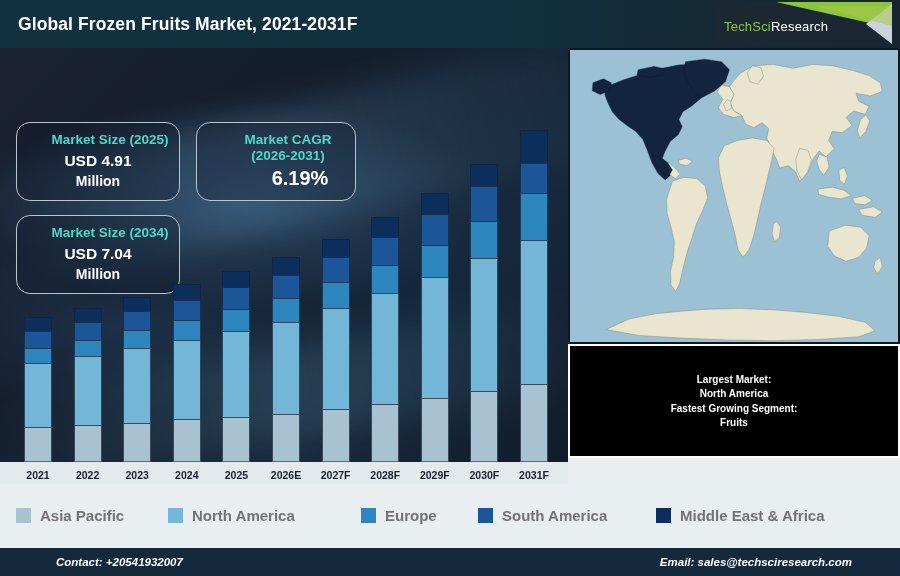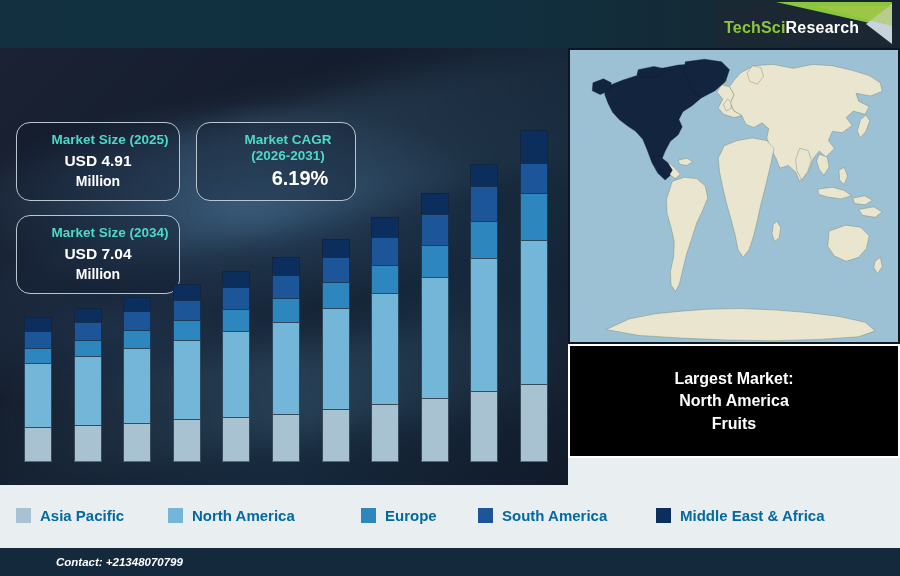--- a/index.html
+++ b/index.html
@@ -22,21 +22,21 @@
     color:#ffffff; font-size:17.5px; font-weight:bold;
     letter-spacing:.1px; margin-left:18px; white-space:nowrap;
   }
   .logo-wrap {
     position:absolute; right:8px; top:2px; width:176px; height:44px;
     background:#1b2733; overflow:hidden;
   }
   .logo-arrow { position:absolute; inset:0; }
   .logo-text {
     position:absolute; left:8px; top:17px; white-space:nowrap;
-    font-size:16px; font-weight:bold; letter-spacing:.2px;
+    font-size:13px; font-weight:normal; letter-spacing:.2px;
     font-family:"Liberation Sans", sans-serif;
   }
   .logo-techsci { color:#8cc63e; }
   .logo-research { color:#ffffff; }
   .logo-tag {
     position:absolute; left:44px; top:46px; color:#dfe6ea;
     font-size:7.5px; white-space:nowrap;
   }
 
   
@@ -98,51 +98,52 @@
   .map-inner { width:100%; height:100%; background:#9cc0d4; position:relative; overflow:hidden; }
   .map-inner svg { width:100%; height:100%; display:block; }
 
   
   .info-box {
     position:absolute; left:568px; top:344px; width:332px; height:114px;
     background:#000000; border:2px solid #ffffff;
     display:flex; flex-direction:column; align-items:center; justify-content:center;
     gap:1px;
   }
-  .info-line { color:#ffffff; font-size:16px; font-weight:bold; line-height:1.33; }
+  .info-line { color:#ffffff; font-size:10px; font-weight:bold; line-height:1.33; }
 
   
   .legend {
     position:absolute; left:0; top:485px; width:900px; height:60px;
     background:#e9eef1; display:flex; align-items:center;
     padding-left:16px; gap:0;
   }
   .legend-item { display:flex; align-items:center; }
   .legend-swatch { width:15px; height:15px; display:inline-block; flex:0 0 auto; }
   .legend-label {
-    color:#0369a1; font-size:15px; font-weight:bold; margin-left:9px; white-space:nowrap;
+    color:#737373; font-size:15px; font-weight:bold; margin-left:9px; white-space:nowrap;
   }
 
   
   .footer {
     position:absolute; left:0; top:548px; width:900px; height:28px;
     background:#14293c; display:flex; align-items:center;
   }
   .footer-text {
     color:#ffffff; font-size:11.5px; font-style:italic; font-weight:bold;
   }
   #footer-contact { position:absolute; left:56px; }
   #footer-email   { position:absolute; right:48px; }
 </style>
 </head>
 <body>
 
 <div class="page">
 
   <div class="header">
+    <div class="header-title">Global Frozen Fruits Market, 2021-2031F</div>
 
     <div class="logo-wrap">
       <svg class="logo-arrow" viewBox="0 0 176 44" preserveAspectRatio="none">
         <polygon points="176,0 60,0 176,26" fill="#8cc63e"></polygon>
         <polygon points="176,2 176,42 150,22" fill="#c9d4da"></polygon>
         <polygon points="176,4 98,4 176,24" fill="#a9c64a" opacity="0.55"></polygon>
       </svg>
       <div class="logo-text">
         <span class="logo-techsci">TechSci</span><span class="logo-research">Research</span>
       </div>
@@ -245,20 +246,33 @@
         </div>
         <div class="bar-group" style="left: 520px;">
           <div class="seg" title="Middle East &amp; Africa 2031F: 0.64" style="height: 32.79px; background: rgb(12, 46, 92);"></div>
           <div class="seg" title="South America 2031F: 0.58" style="height: 29.72px; background: rgb(28, 86, 153);"></div>
           <div class="seg" title="Europe 2031F: 0.92" style="height: 47.14px; background: rgb(46, 134, 191);"></div>
           <div class="seg" title="North America 2031F: 2.82" style="height: 144.48px; background: rgb(116, 182, 216);"></div>
           <div class="seg" title="Asia Pacific 2031F: 1.52" style="height: 77.88px; background: rgb(168, 194, 210);"></div>
         </div>
       </div>
 
+    <div class="axis-strip" id="axis-strip">
+        <div class="tick-label" style="left: 10px;">2021</div>
+        <div class="tick-label" style="left: 59.6px;">2022</div>
+        <div class="tick-label" style="left: 109.2px;">2023</div>
+        <div class="tick-label" style="left: 158.8px;">2024</div>
+        <div class="tick-label" style="left: 208.4px;">2025</div>
+        <div class="tick-label" style="left: 258px;">2026E</div>
+        <div class="tick-label" style="left: 307.6px;">2027F</div>
+        <div class="tick-label" style="left: 357.2px;">2028F</div>
+        <div class="tick-label" style="left: 406.8px;">2029F</div>
+        <div class="tick-label" style="left: 456.4px;">2030F</div>
+        <div class="tick-label" style="left: 506px;">2031F</div>
+      </div>
   </div>
 
   <div class="map-panel">
     <div class="map-inner">
       <svg viewBox="0 0 1000 890" preserveAspectRatio="none">
         <rect x="0" y="0" width="1000" height="890" fill="#9cc0d4"></rect>
         <g stroke="#6f7d6a" stroke-width="1.2" fill="#e9e5ce">
 
           <path d="M520,70 L560,48 L620,44 L680,56 L740,44 L800,48 L860,62 L912,78 L946,100 L952,126 L916,140 L872,132 L880,156 L912,172 L900,196 L864,186 L842,206 L860,230 L830,252 L800,248 L788,276 L806,300 L780,326 L760,308 L742,330 L726,372 L700,400 L688,372 L666,352 L640,360 L628,330 L612,300 L600,268 L606,240 L586,222 L560,236 L536,226 L524,200 L500,186 L488,162 L500,136 L486,112 L504,88 Z"></path>
 
@@ -298,20 +312,21 @@
           <path d="M208,60 L256,50 L292,58 L282,76 L238,84 L204,76 Z"></path>
           <path d="M250,320 L276,326 L298,344 L312,366 L300,386 L278,370 L262,346 Z"></path>
         </g>
       </svg>
     </div>
   </div>
 
   <div class="info-box">
     <div class="info-line">Largest Market:</div>
     <div class="info-line">North America</div>
+    <div class="info-line">Fastest Growing Segment:</div>
     <div class="info-line">Fruits</div>
   </div>
 
   <div class="legend" id="legend">
       <div class="legend-item" style="position: absolute; left: 16px;">
         <span class="legend-swatch" style="background: rgb(168, 194, 210);"></span>
         <span class="legend-label">Asia Pacific</span>
       </div>
       <div class="legend-item" style="position: absolute; left: 168px;">
         <span class="legend-swatch" style="background: rgb(116, 182, 216);"></span>
@@ -325,16 +340,17 @@
         <span class="legend-swatch" style="background: rgb(12, 46, 92);"></span>
         <span class="legend-label">Middle East &amp; Africa</span>
       </div>
       <div class="legend-item" style="position: absolute; left: 478px;">
         <span class="legend-swatch" style="background: rgb(28, 86, 153);"></span>
         <span class="legend-label">South America</span>
       </div>
     </div>
 
   <div class="footer">
-    <div class="footer-text" id="footer-contact">Contact: +21348070799</div>
+    <div class="footer-text" id="footer-contact">Contact: +20541932007</div>
+    <div class="footer-text" id="footer-email">Email: sales@techsciresearch.com</div>
   </div>
 
 </div>
 
 </body></html>

